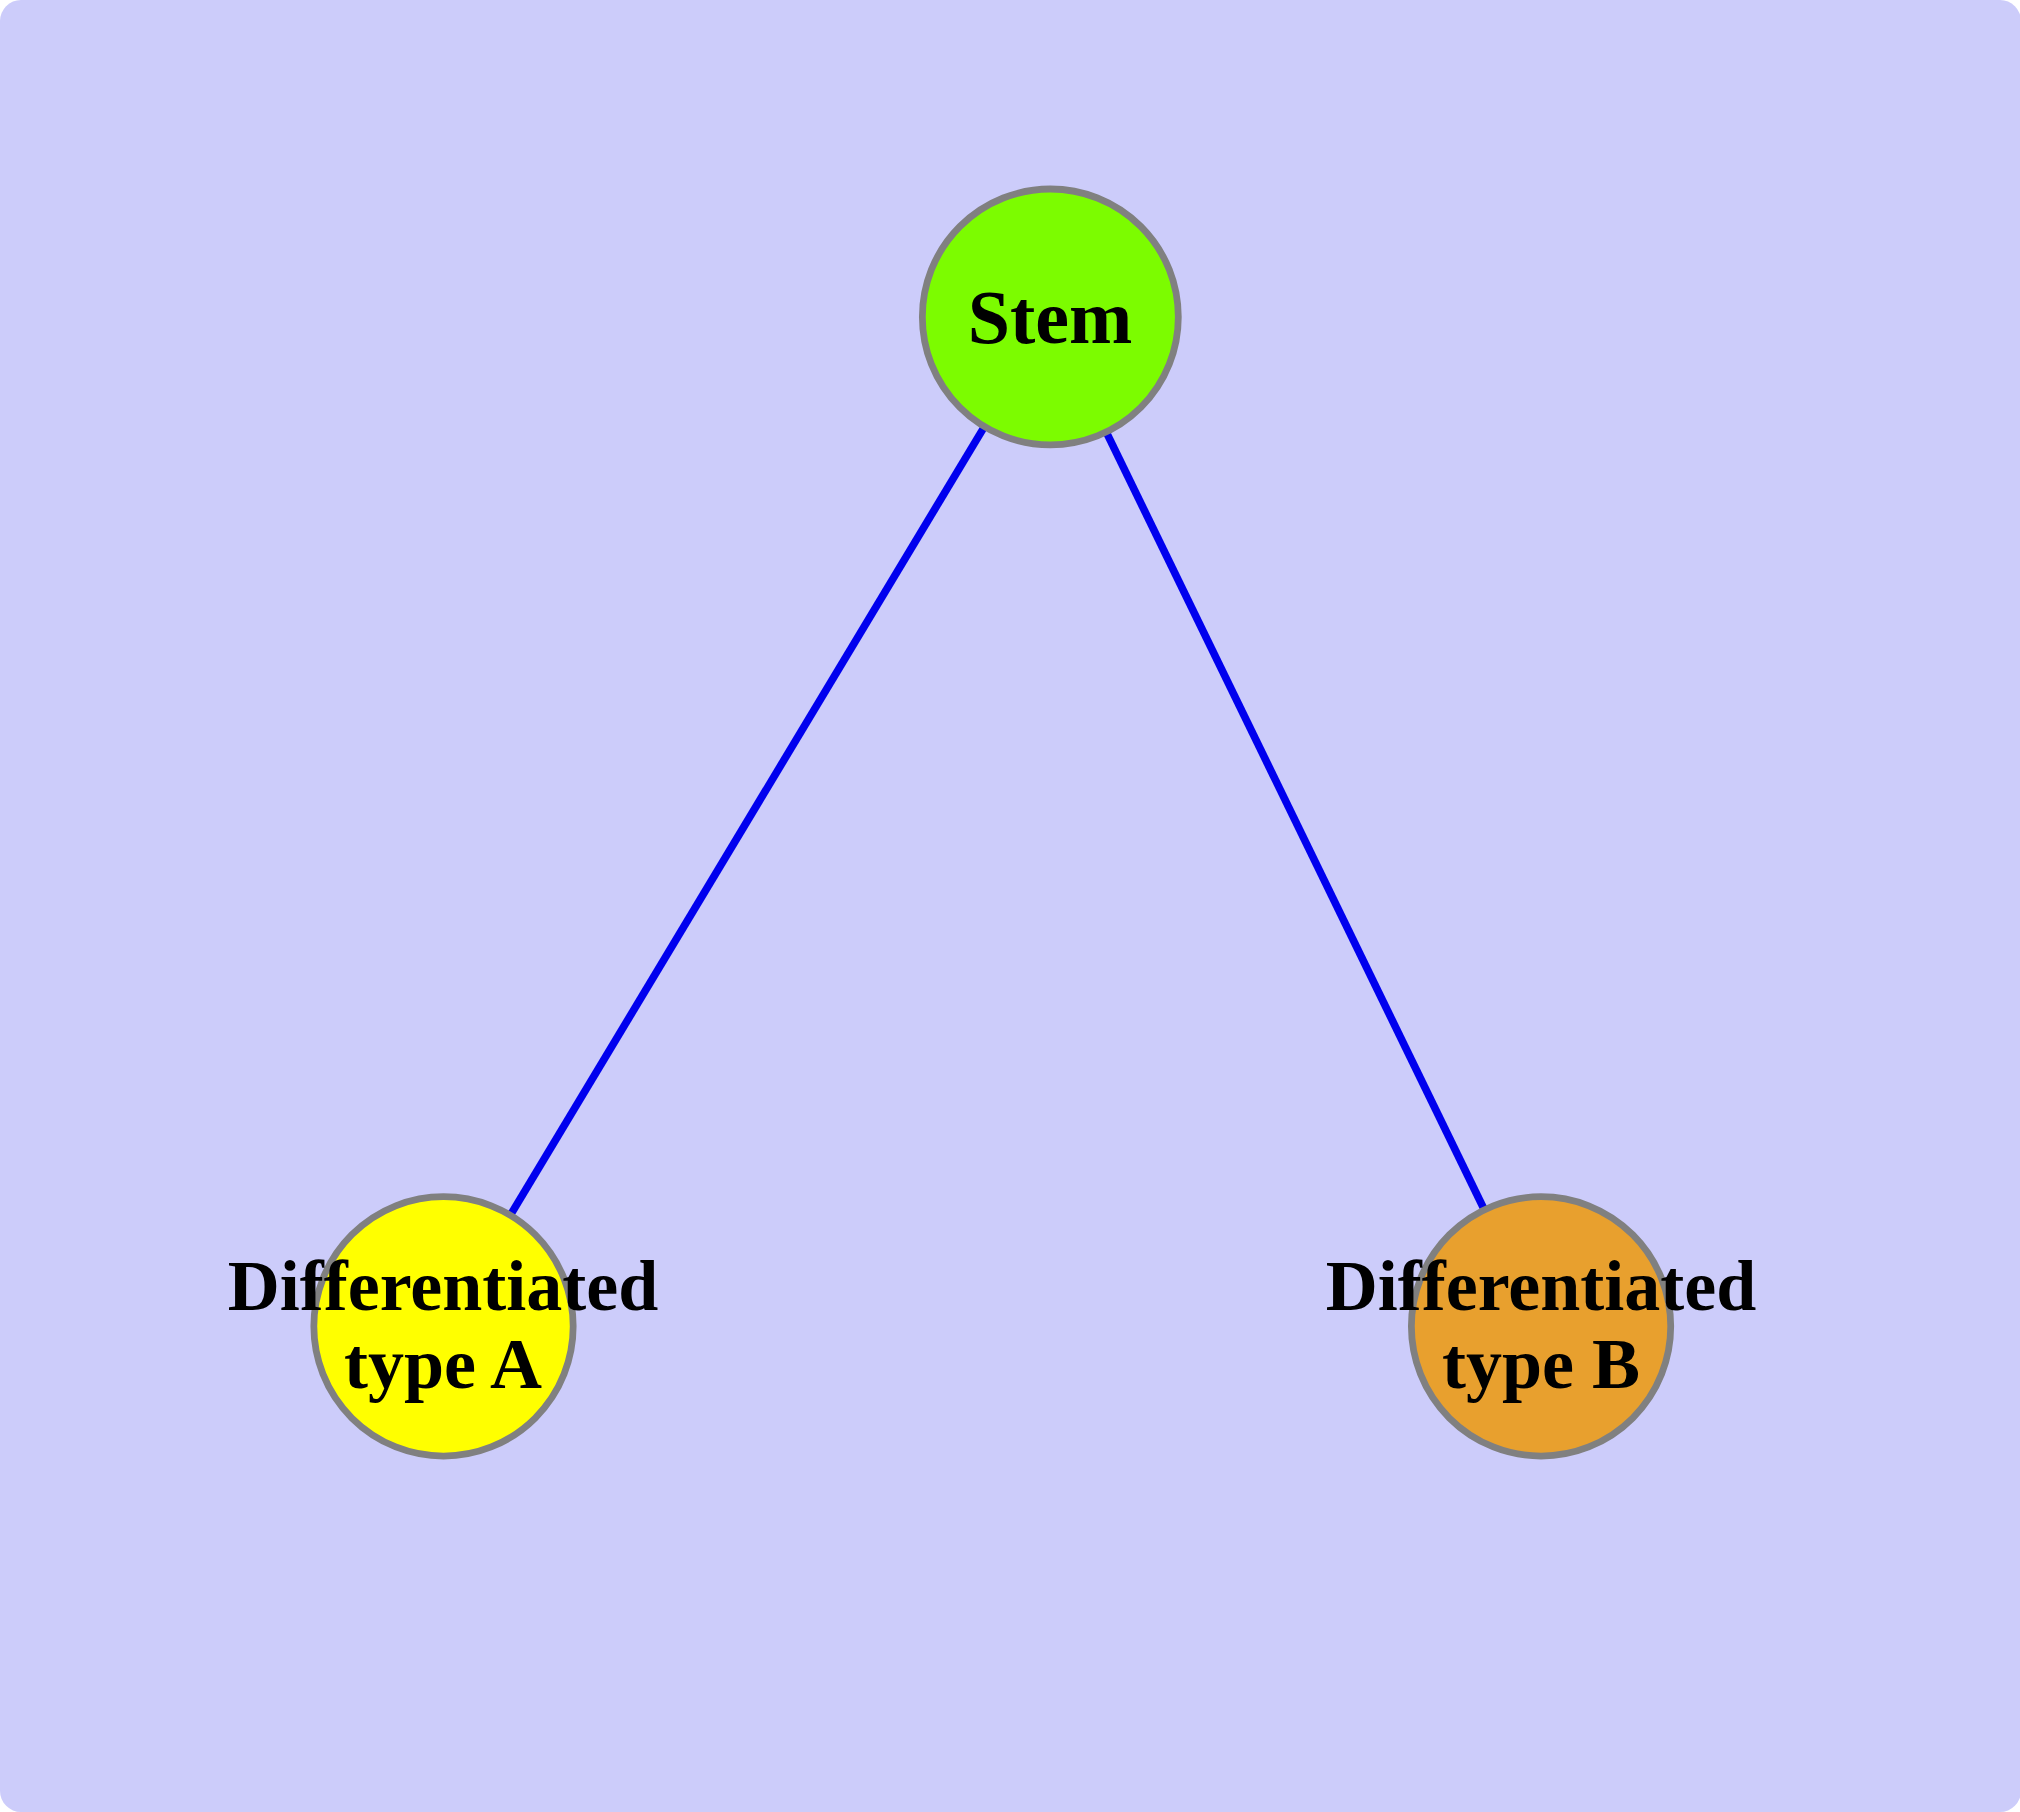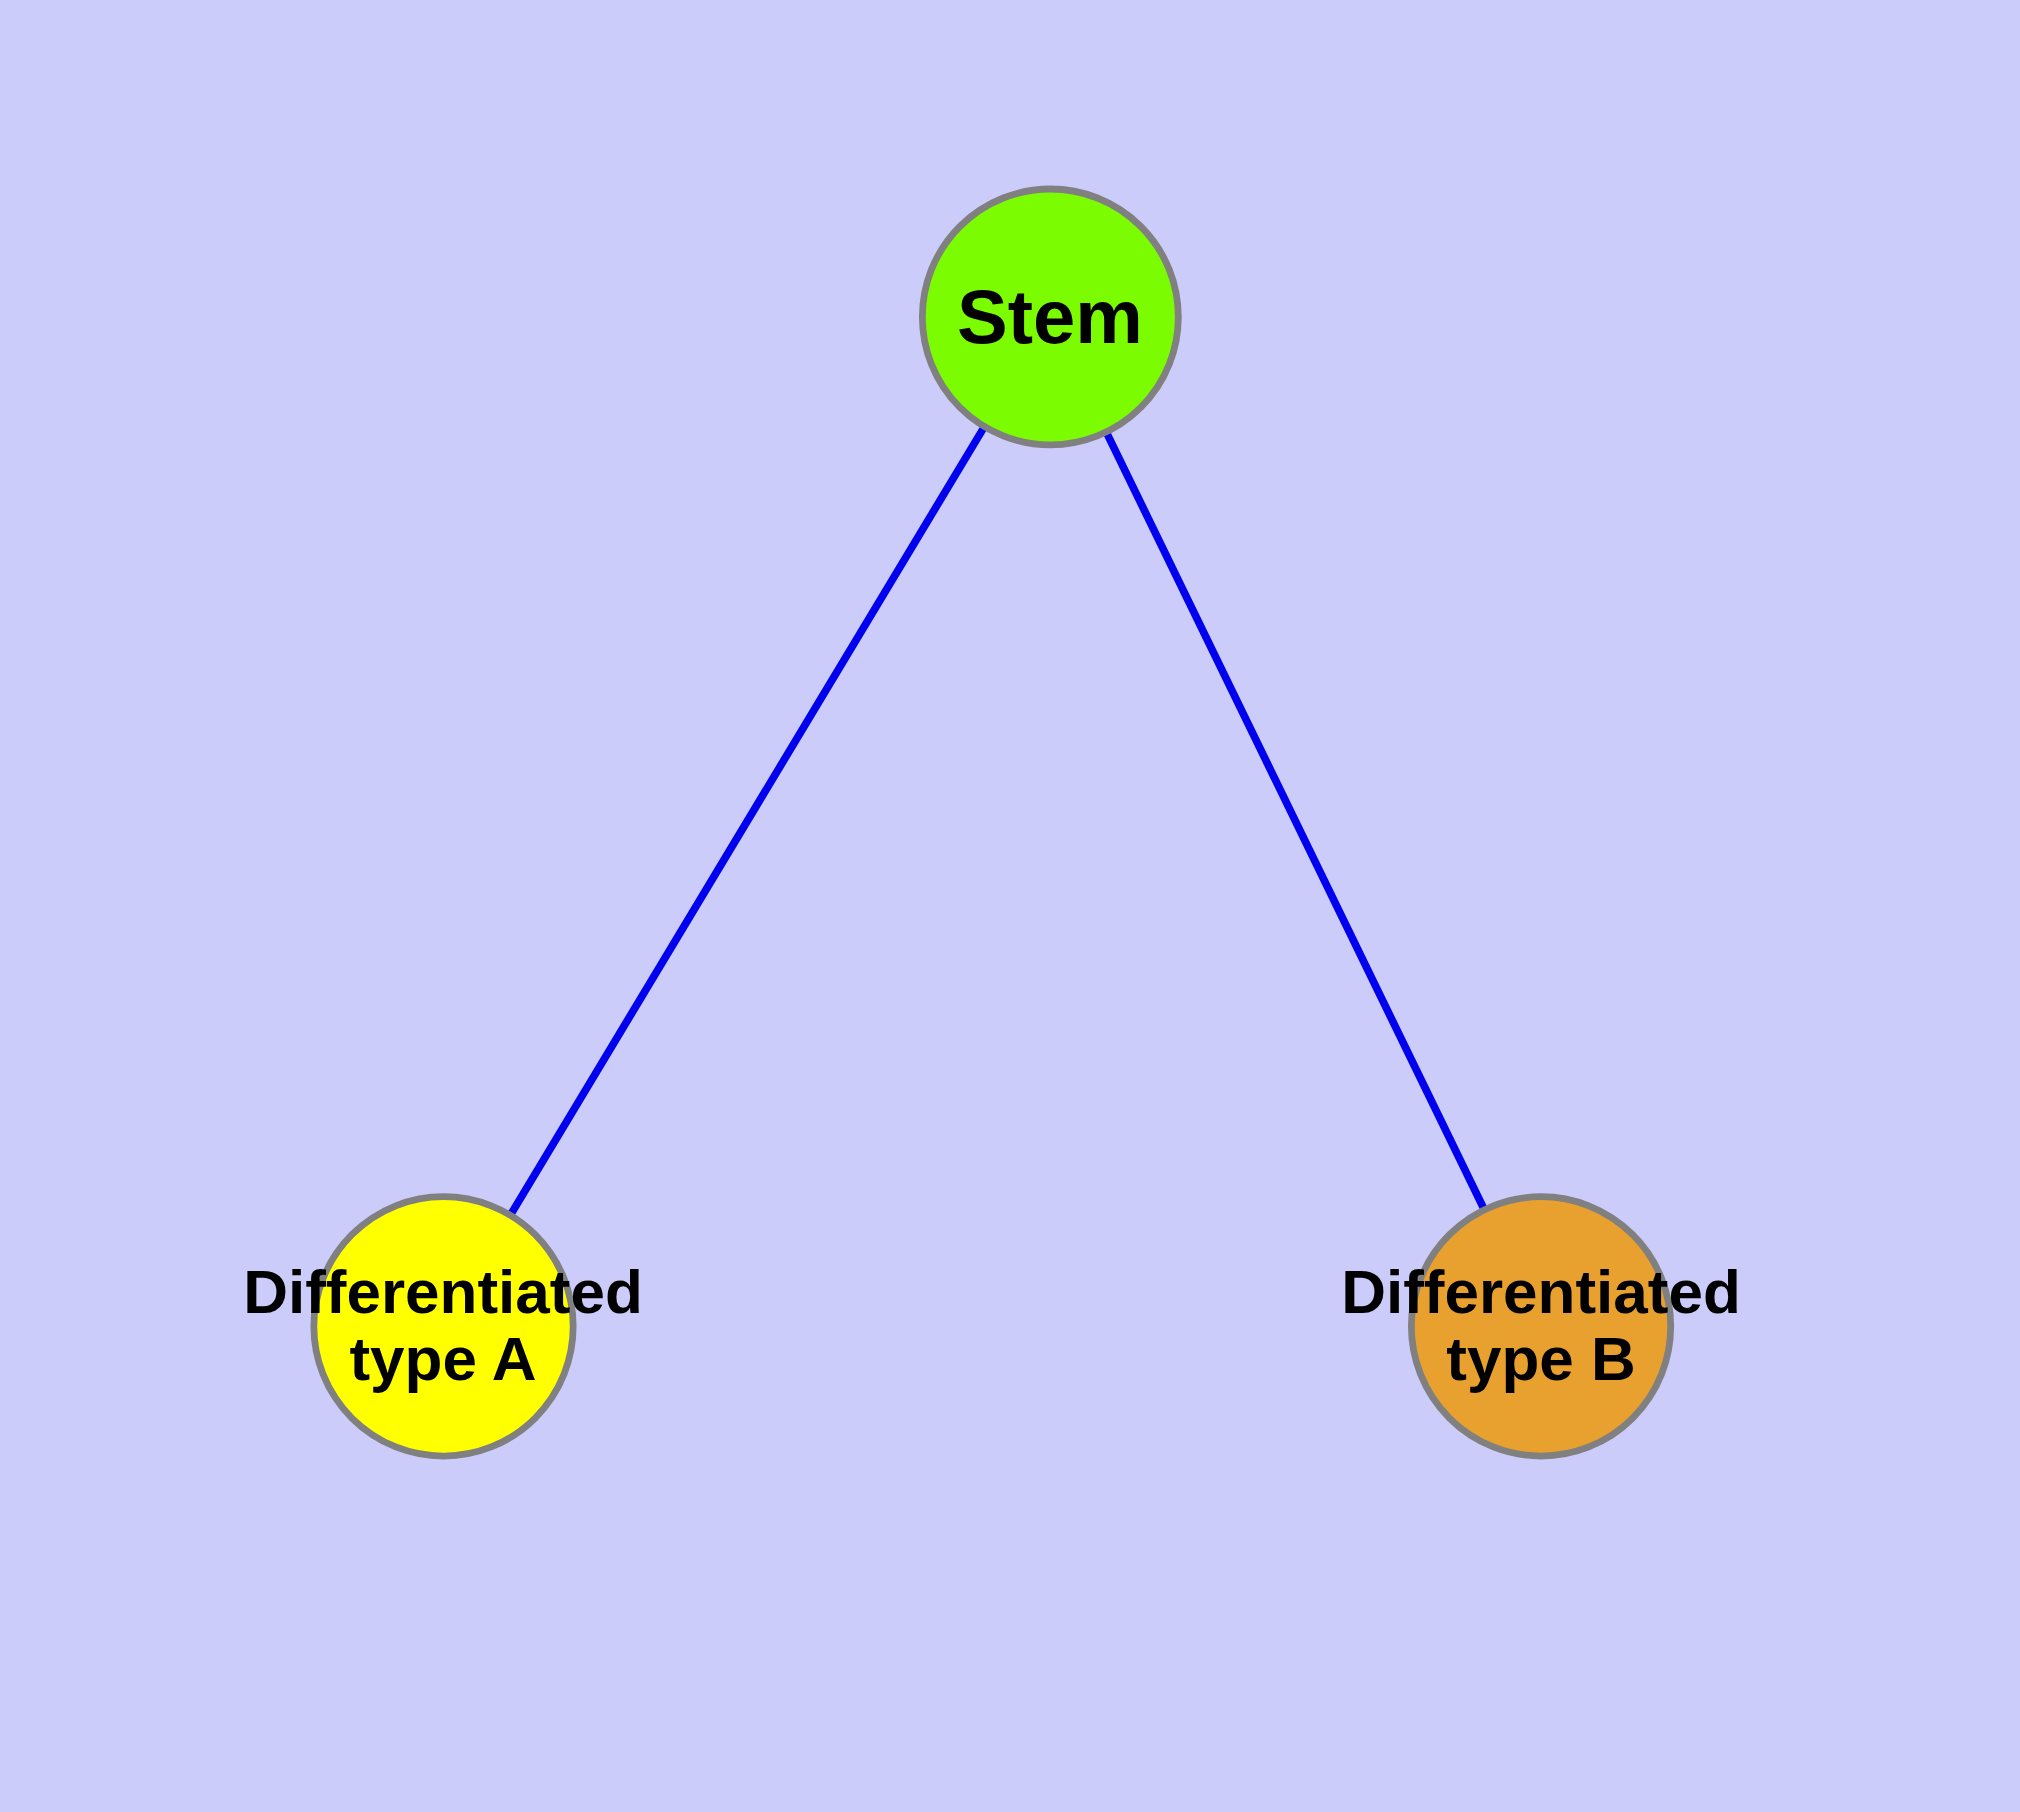--- a/index.html
+++ b/index.html
@@ -5,21 +5,22 @@
   html, body {
     margin: 0;
     padding: 0;
     background: #ffffff;
   }
   #canvas {
     position: relative;
     width: 2021px;
     height: 1812px;
     overflow: hidden;
-    font-family: Liberation Sans, sans-serif;
+    font-family: Liberation Serif, serif;
+    border-radius: 21px;
   }
   #bg-rect {
     position: absolute;
     left: 0;
     top: 0;
     width: 100%;
     height: 100%;
     background: #ccccfa;
   }
   #graph-svg {
@@ -36,21 +37,21 @@
     font-weight: bold;
     line-height: 1.08;
     white-space: pre;
     pointer-events: none;
     transform: translate(-50%, -50%);
   }
   .label-stem {
     font-size: 76px;
   }
   .label-diff {
-    font-size: 62px;
+    font-size: 72px;
   }
 </style>
 </head>
 <body>
 
 <div id="canvas" style="width: 2021px; height: 1812px;">
 
   <div id="bg-rect" style="background: rgb(204, 204, 250);"></div>
 
   <svg id="graph-svg" viewBox="0 0 2384 2138" xmlns="http://www.w3.org/2000/svg">

